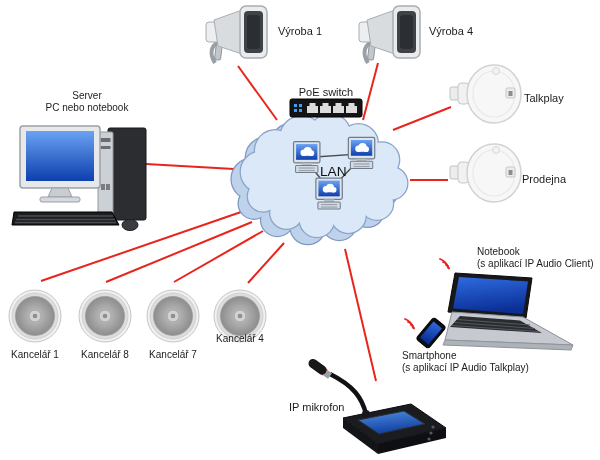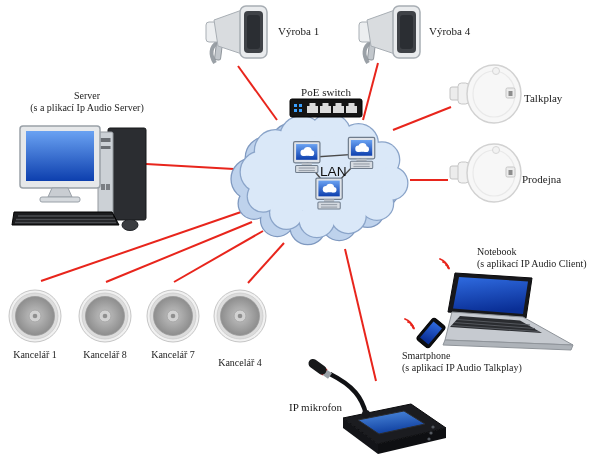--- a/index.html
+++ b/index.html
@@ -1,21 +1,21 @@
 <!DOCTYPE html>
 <html><head>
 <meta charset="utf-8">
 <style>
   html,body{margin:0;padding:0;background:#fff;}
   #canvas{
     position:relative;width:600px;height:460px;background:#ffffff;overflow:hidden;
     font-family:"Liberation Sans",sans-serif;
   }
   .label{
-    position:absolute;color:#1c1c1c;font-size:11px;line-height:12px;white-space:nowrap;font-family:Liberation Serif, serif;
+    position:absolute;color:#1c1c1c;font-size:11px;line-height:12px;white-space:nowrap;
   }
   .label.small{font-size:10px;line-height:11.5px;}
   .label.center{text-align:center;}
   .dev{position:absolute;}
   svg{display:block;overflow:visible;}
 </style>
 </head>
 <body>
 
 <div id="canvas">
@@ -237,30 +237,30 @@
     <line x1="29" y1="16.5" x2="26.5" y2="14.5" stroke="#c62828" stroke-width="8"></line>
     <line x1="26" y1="14" x2="17" y2="7.5" stroke="#17181a" stroke-width="9" stroke-linecap="round"></line>
   </svg>
 
   <div class="label" style="left:278px;top:25px">Výroba 1</div>
   <div class="label" style="left:429px;top:25px">Výroba 4</div>
   <div class="label center" style="left:290px;top:86px;width:72px">PoE switch</div>
 
   <div class="label small center" style="left:8px;top:90px;width:158px">
     <div>Server</div>
-    <div>(s a plikací Ip Audio Server)</div>
+    <div>PC nebo notebook</div>
   </div>
 
   <div class="label" style="left:524px;top:92px">Talkplay</div>
   <div class="label" style="left:522px;top:173px">Prodejna</div>
 
   <div class="label small center" style="left:0px;top:349px;width:70px">Kancelář 1</div>
   <div class="label small center" style="left:70px;top:349px;width:70px">Kancelář 8</div>
   <div class="label small center" style="left:138px;top:349px;width:70px">Kancelář 7</div>
-  <div class="label small center" style="left:205px;top:357px;width:70px">Kancelář 4</div>
+  <div class="label small center" style="left:205px;top:333px;width:70px">Kancelář 4</div>
 
   <div class="label small" style="left:402px;top:350px">
     <div>Smartphone</div>
     <div>(s aplikací IP Audio Talkplay)</div>
   </div>
 
   <div class="label small" style="left:477px;top:246px">
     <div>Notebook</div>
     <div>(s aplikací IP Audio Client)</div>
   </div>

